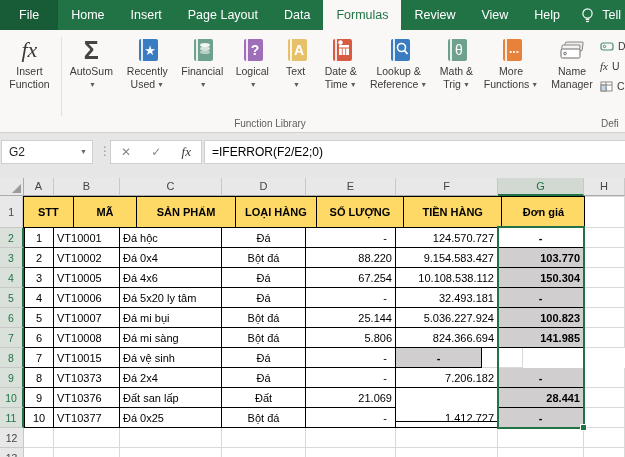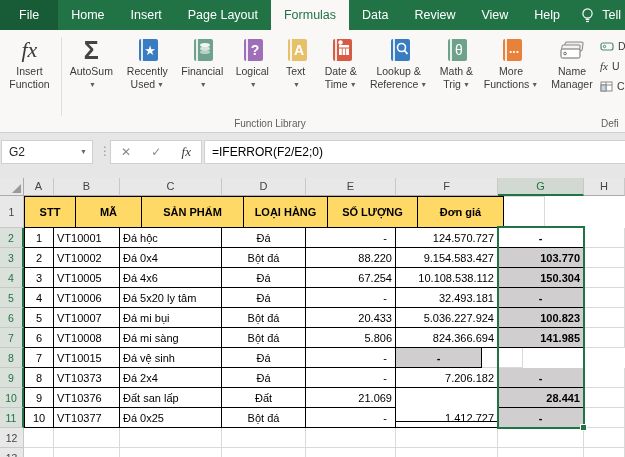--- a/index.html
+++ b/index.html
@@ -64,22 +64,22 @@
   .fillhandle { position:absolute; right:-4px; bottom:-4px; width:7px; height:7px; background:#217346; border:1px solid #fff; }
 </style>
 </head>
 <body>
 
 <div class="tabbar">
   <div class="tab file">File</div>
   <div class="tab">Home</div>
   <div class="tab">Insert</div>
   <div class="tab">Page Layout</div>
+  <div class="tab">Data</div>
   <div class="tab active">Formulas</div>
-  <div class="tab">Data</div>
   <div class="tab">Review</div>
   <div class="tab">View</div>
   <div class="tab">Help</div>
   <div class="tellme">
     <svg width="15" height="17" viewBox="0 0 15 17">
       <circle cx="7.5" cy="6.5" r="4.6" fill="none" stroke="#fff" stroke-width="1.2"></circle>
       <line x1="5.7" y1="12.5" x2="9.3" y2="12.5" stroke="#fff" stroke-width="1.2"></line>
       <line x1="6" y1="14.5" x2="9" y2="14.5" stroke="#fff" stroke-width="1.2"></line>
     </svg>
     <span>Tell</span>
@@ -276,20 +276,21 @@
       <div class="ch" style="width: 41px;">H</div>
     </div>
   <div id="gridrows">
       <div class="row" style="height: 32px;">
         <div class="rh" style="width: 24px;">1</div>
         <div class="tc th first" style="width: 52px;">STT</div>
         <div class="tc th" style="width: 66px;">MÃ</div>
         <div class="tc th" style="width: 102px;">SẢN PHẨM</div>
         <div class="tc th" style="width: 84px;">LOẠI HÀNG</div>
         <div class="tc th" style="width: 90px;">SỐ LƯỢNG</div>
+        <div class="tc th" style="width: 102px;">TIỀN HÀNG</div>
         <div class="tc th" style="width: 86px;">Đơn giá</div>
         <div class="gc" style="width: 41px; border-top: 1px solid rgb(217, 217, 217);"></div>
       </div>
       <div class="row" style="height: 20px;">
         <div class="rh sel" style="width: 24px;">2</div>
         <div class="tc al-c first" style="width: 30px;">1</div>
         <div class="tc " style="width: 66px;">VT10001</div>
         <div class="tc " style="width: 102px;">Đá hộc</div>
         <div class="tc al-c" style="width: 84px;">Đá</div>
         <div class="tc al-r e-dash" style="width: 90px;">-</div>
@@ -329,21 +330,21 @@
         <div class="tc al-r" style="width: 102px;">32.493.181</div>
         <div class="tc al-r g-col g-dash g-grey" style="width: 86px;">-</div>
         <div class="gc" style="width: 41px;"></div>
       </div>
       <div class="row" style="height: 20px;">
         <div class="rh sel" style="width: 24px;">6</div>
         <div class="tc al-c first" style="width: 30px;">5</div>
         <div class="tc " style="width: 66px;">VT10007</div>
         <div class="tc " style="width: 102px;">Đá mi bụi</div>
         <div class="tc al-c" style="width: 84px;">Bột đá</div>
-        <div class="tc al-r" style="width: 90px;">20.433</div>
+        <div class="tc al-r" style="width: 90px;">25.144</div>
         <div class="tc al-r" style="width: 102px;">5.036.227.924</div>
         <div class="tc al-r g-col g-grey" style="width: 86px;">100.823</div>
         <div class="gc" style="width: 41px;"></div>
       </div>
       <div class="row" style="height: 20px;">
         <div class="rh sel" style="width: 24px;">7</div>
         <div class="tc al-c first" style="width: 30px;">6</div>
         <div class="tc " style="width: 66px;">VT10008</div>
         <div class="tc " style="width: 102px;">Đá mi sàng</div>
         <div class="tc al-c" style="width: 84px;">Bột đá</div>

